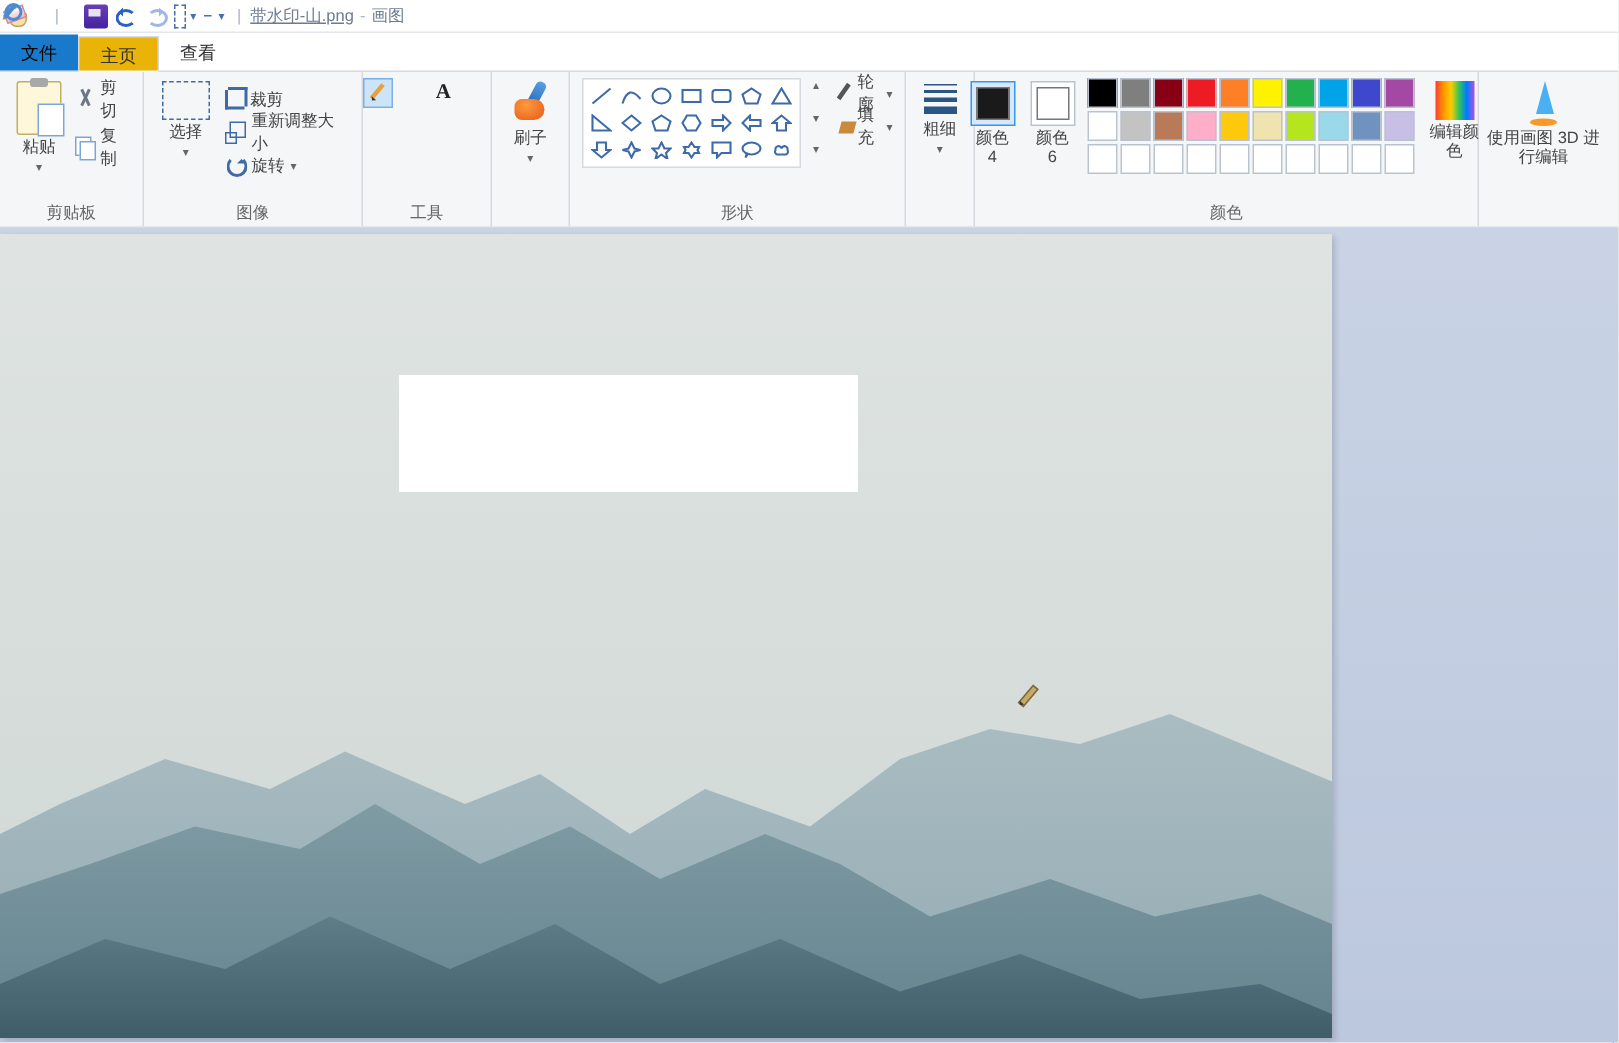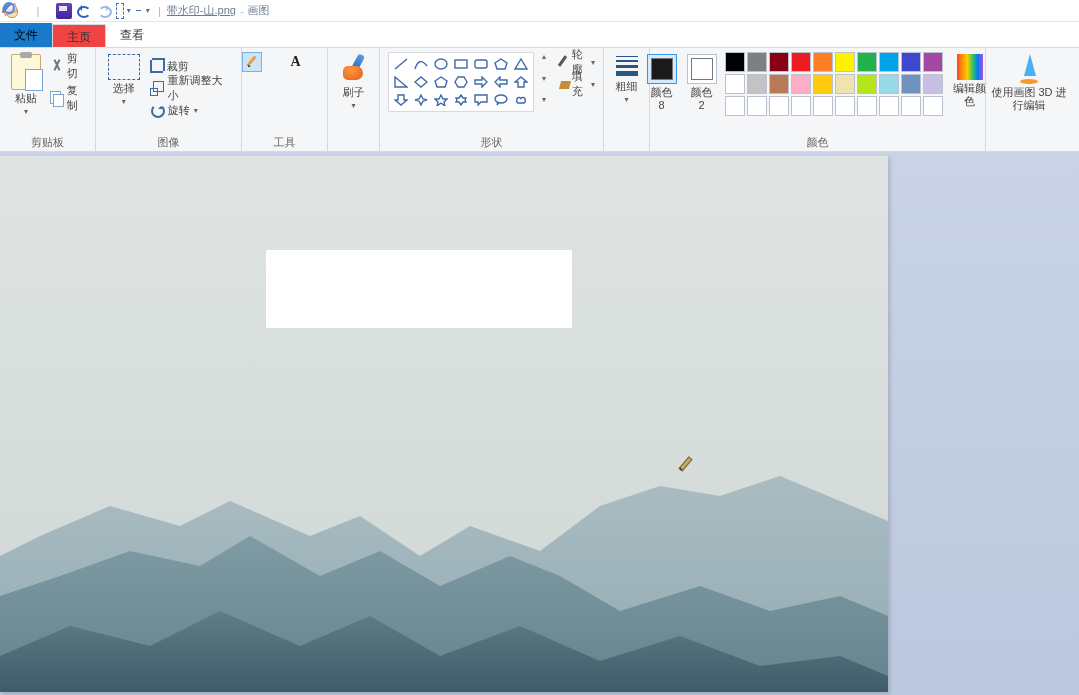--- a/index.html
+++ b/index.html
@@ -28,21 +28,21 @@
     .icon-redo::before{content:"";position:absolute;left:2px;top:3px;width:10px;height:8px;border:2px solid #2962c4;border-left-color:transparent;border-radius:50%}
     .icon-redo::after{content:"";position:absolute;right:0;top:2px;border:3px solid transparent;border-left-color:#2962c4}
 
     .icon-selbox{width:12px;height:10px;border:1px dashed #4b6fa8}
     .tb-dd{color:#4b6fa8;font-size:8px}
 
     
     .tabs{height:26px;background:#fff;display:flex;align-items:flex-end;font-size:12px;border-bottom:1px solid #d6d9df;}
     .tab{padding:0 14px;height:24px;line-height:24px;color:#333;cursor:default}
     .tab.file{background:#1979ca;color:#000000}
-    .tab.active{background:#ef4444;border:1px solid #d6d9df;border-bottom:1px solid #f5f6f7;position:relative;top:1px}
+    .tab.active{background:#eab308;border:1px solid #d6d9df;border-bottom:1px solid #f5f6f7;position:relative;top:1px}
 
     
     .ribbon{height:104px;background:#f5f6f7;border-bottom:1px solid #d6d9df;display:flex;font-size:11px;color:#444}
     .group{border-right:1px solid #d6d9df;padding:4px 8px 0 8px;display:flex;flex-direction:column;align-items:center;justify-content:space-between}
     .group-label{font-size:11px;color:#666;height:18px;line-height:18px}
     .group-body{flex:1;display:flex;align-items:flex-start;gap:6px}
 
     .bigbtn{display:flex;flex-direction:column;align-items:center;gap:2px;padding:2px 4px;min-width:34px}
     .bigbtn .lbl{font-size:11px;text-align:center;line-height:13px}
     .smallitem{display:flex;align-items:center;gap:4px;height:20px}
@@ -397,27 +397,27 @@
     </div>
     <div class="group-label">&nbsp;</div>
   </div>
 
   <div class="group" style="width:336px">
     <div class="group-body">
       <div class="bigbtn">
         <span class="colorbox sel">
             <span class="swatch" id="sw1" style="background: rgb(26, 26, 26);"></span>
           </span>
-        <span class="lbl">颜色 8</span>
+        <span class="lbl">颜色 4</span>
       </div>
       <div class="bigbtn">
         <span class="colorbox">
             <span class="swatch" id="sw2" style="background: rgb(255, 255, 255);"></span>
           </span>
-        <span class="lbl">颜色 2</span>
+        <span class="lbl">颜色 6</span>
       </div>
       <div class="palette" id="palette">
           <div class="pc" style="background: rgb(0, 0, 0);"></div>
           <div class="pc" style="background: rgb(127, 127, 127);"></div>
           <div class="pc" style="background: rgb(136, 0, 21);"></div>
           <div class="pc" style="background: rgb(237, 28, 36);"></div>
           <div class="pc" style="background: rgb(255, 127, 39);"></div>
           <div class="pc" style="background: rgb(255, 242, 0);"></div>
           <div class="pc" style="background: rgb(34, 177, 76);"></div>
           <div class="pc" style="background: rgb(0, 162, 232);"></div>

